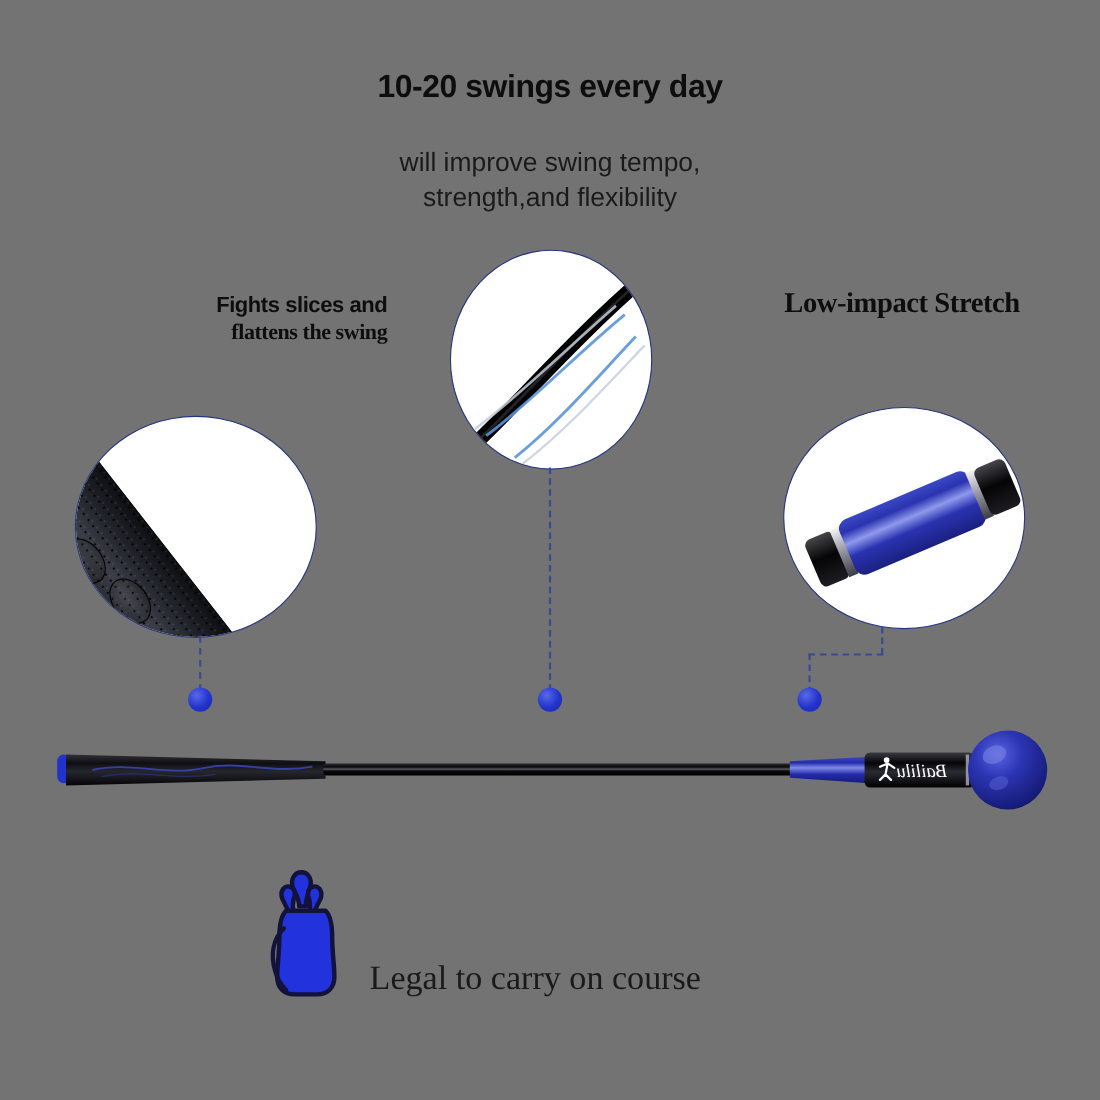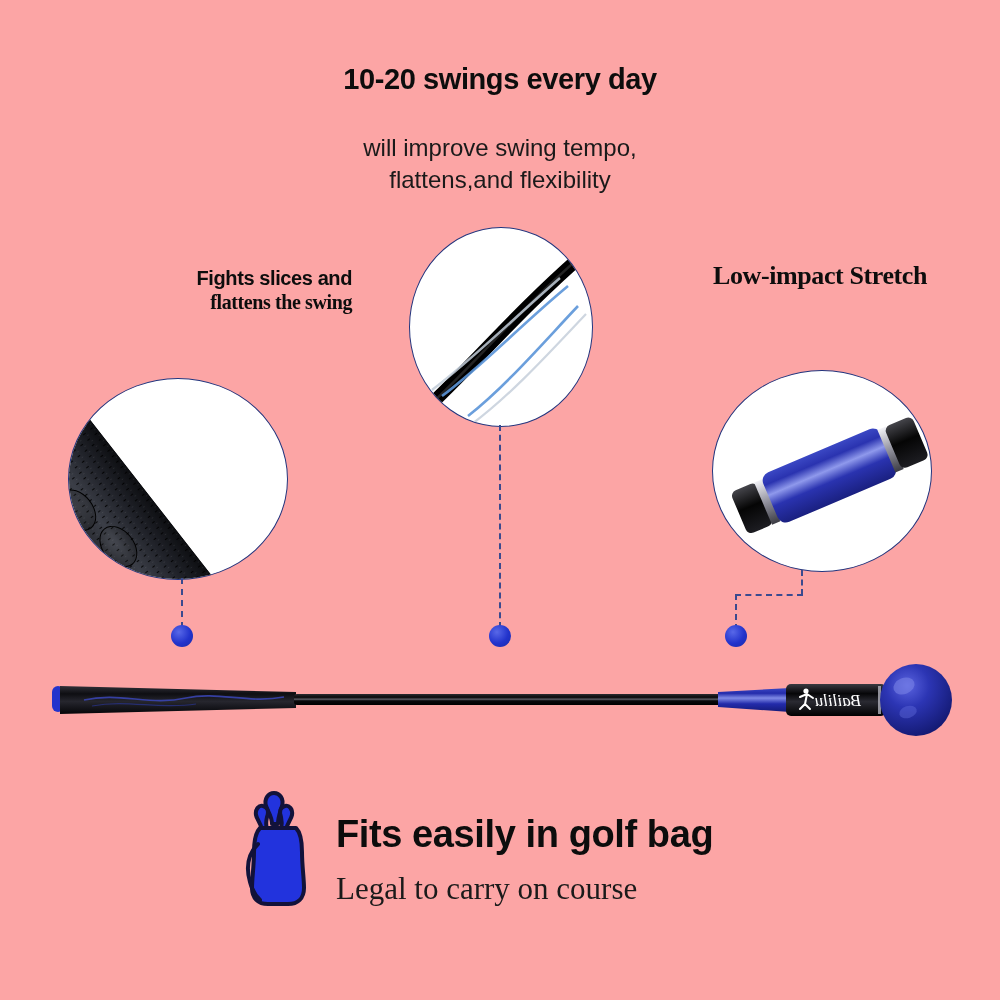--- a/index.html
+++ b/index.html
@@ -13,21 +13,21 @@
     height: 1000px;
     font-family: "Liberation Sans", sans-serif;
     color: #111111;
     overflow: hidden;
     position: relative;
   }
   #stage {
     position: relative;
     width: 1000px;
     height: 1000px;
-    background: #fca5a5;
+    background: #737373;
     overflow: hidden;
   }
 
   
   .txt { position: absolute; text-align: center; }
 
   .headline-bold {
     font-weight: bold;
     letter-spacing: -0.4px;
     color: #0d0d0d;
@@ -154,21 +154,21 @@
 </style>
 </head>
 <body>
 
 <div id="stage">
 
   <div class="txt headline-bold" id="top-title">10-20 swings every day</div>
 
   <div class="txt headline-light" id="top-sub">
     <span class="l1">will improve swing tempo,</span>
-    <span class="l2">flattens,and flexibility</span>
+    <span class="l2">strength,and flexibility</span>
   </div>
 
   <div class="txt headline-bold" id="left-title">
     <span class="l1">Fights slices and</span>
     <span class="l2">flattens the swing</span>
   </div>
 
   <div class="txt headline-bold" id="right-title">Low-impact Stretch</div>
 
   <div class="callout" id="callout-grip">
@@ -334,16 +334,15 @@
                  C 66 122, 72 116, 72 106
                  C 72 96, 70 84, 70 70
                  C 70 58, 68 50, 64 46 Z"></path>
         <path d="M26 62
                  C 16 72, 14 86, 18 100
                  C 20 108, 24 114, 28 118" fill="none"></path>
       </g>
     </svg>
   </div>
 
-  <div class="txt headline-bold" id="bottom-title">Fits easily in golf bag</div>
   <div class="txt headline-light" id="bottom-sub">Legal to carry on course</div>
 
 </div>
 
 </body></html>

